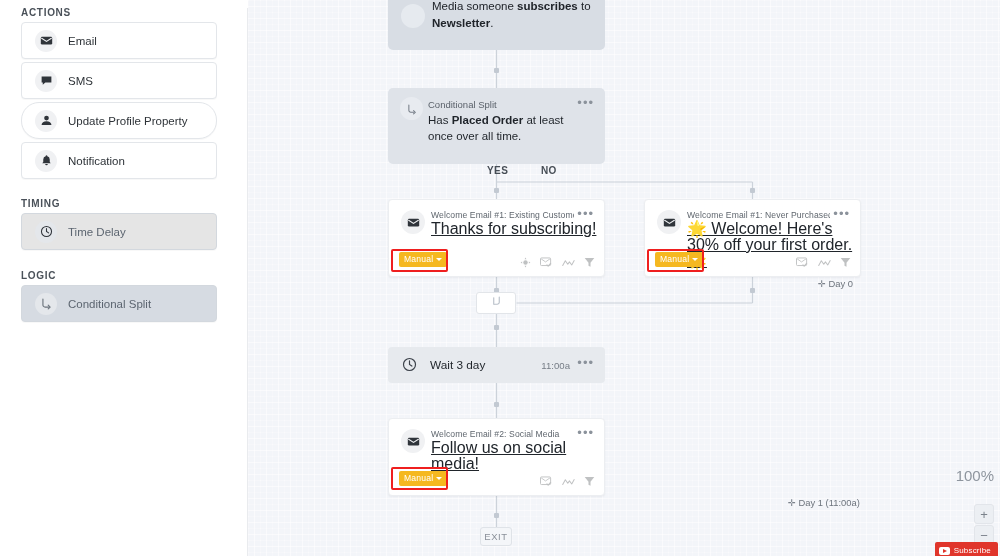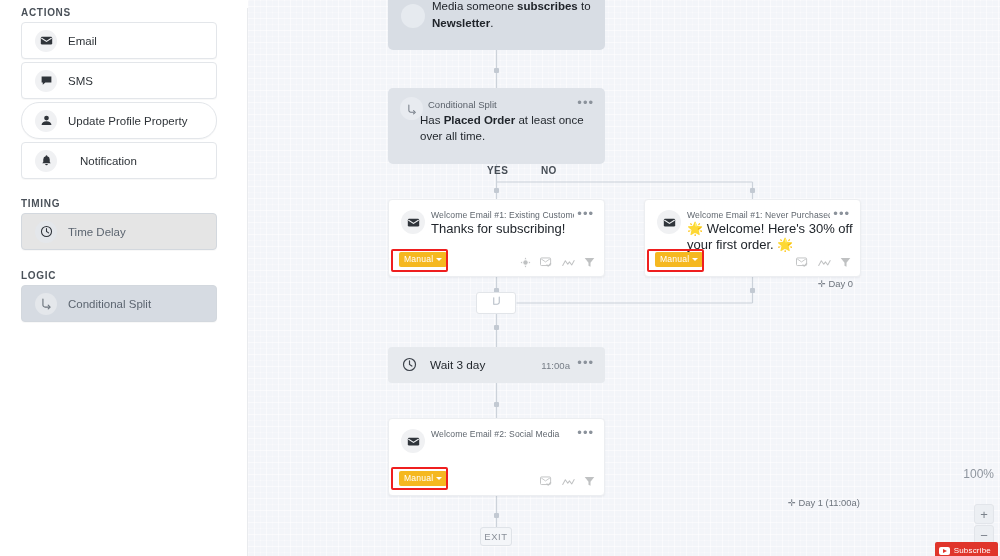--- a/index.html
+++ b/index.html
@@ -48,21 +48,21 @@
     flex: none;
   }
   .dragstate .pi-icon { background: #e4e7eb; }
   .pi-icon svg { display: block; }
   .pi-label { font-size: 11.5px; color: #2e3338; }
   .dragstate .pi-label { color: #5c6570; }
 
   #item-email   { top: 14px; }
   #item-sms     { top: 54px; text-align: center; }
   #item-update  { top: 94px; border-radius: 18px; }
-  #item-notif   { top: 134px; gap: 12px; }
+  #item-notif   { top: 134px; }
   #item-delay   { top: 205px; }
   #item-split   { top: 277px; }
 
   
   #canvas {
     position: absolute; left: 248px; top: 0;
     width: 752px; height: 556px;
     background-color: #f3f5f9;
     background-image:
       linear-gradient(rgba(255,255,255,.55) 1px, transparent 1px),
@@ -105,21 +105,21 @@
     position: absolute; left: 12px; top: 9px;
     width: 23px; height: 23px; border-radius: 50%;
     background: #e8ebf0;
     display: flex; align-items: center; justify-content: center;
   }
   #node-split .cs-title {
     position: absolute; left: 40px; top: 11px;
     font-size: 9.5px; color: #5b626b;
   }
   #node-split .cs-body {
-    position: absolute; left: 32px; top: 24px; right: 14px;
+    position: absolute; left: 40px; top: 24px; right: 14px;
     font-size: 11.5px; line-height: 16px; color: #1f242a;
   }
   #node-split .cs-body b { font-weight: bold; }
   .dots {
     font-size: 13px; letter-spacing: 1px; color: #8b929b;
     line-height: 8px;
   }
   #node-split .cs-dots { position: absolute; right: 11px; top: 11px; }
 
   .branch-label {
@@ -147,21 +147,21 @@
     background: #f0f1f3;
     display: flex; align-items: center; justify-content: center;
   }
   .card-title {
     position: absolute; left: 42px; top: 10px; right: 30px;
     font-size: 8.6px; color: #5f666e; letter-spacing: .1px;
     white-space: nowrap; overflow: hidden;
   }
   .card-subject {
     position: absolute; left: 42px; top: 21px; right: 1px;
-    font-size: 13px; line-height: 16px; color: #20252b;
+    font-size: 16px; line-height: 16px; color: #20252b; text-decoration: underline;
   }
   .card-dots { position: absolute; right: 10px; top: 10px; }
 
   .badge {
     position: absolute; left: 10px; bottom: 9px;
     height: 15px; padding: 0 14px 0 5px;
     background: #f5b820; border-radius: 2px;
     color: #ffffff; font-size: 8.6px; line-height: 15px;
     letter-spacing: .2px;
   }
@@ -223,21 +223,21 @@
   #node-exit {
     left: 232px; top: 527px; width: 32px; height: 19px;
     background: #f4f6f9; border: 1px solid #dfe3e8; border-radius: 3px;
     display: flex; align-items: center; justify-content: center;
     font-size: 9.5px; color: #8a9099; letter-spacing: .6px;
   }
 
   
   #zoom-pct {
     position: absolute; right: 6px; top: 467px;
-    font-size: 12px; color: #8e959e;
+    font-size: 15px; color: #8e959e;
   }
   #zoom-in {
     position: absolute; right: 6px; top: 504px;
     width: 20px; height: 20px;
     background: #eceff3; border: 1px solid #e2e5ea;
     border-radius: 3px;
     display: flex; align-items: center; justify-content: center;
     color: #7b828b; font-size: 13px; line-height: 1;
   }
   #zoom-out {
@@ -495,20 +495,21 @@
     </div>
 
     <div class="card" id="card-social">
       <div class="card-avatar">
         <svg width="13" height="13" viewBox="0 0 16 16">
             <rect x="1" y="3.5" width="14" height="9.5" rx="1.6" fill="#2f343a"></rect>
             <path d="M2 5.2l6 4 6-4" stroke="#f0f1f3" stroke-width="1.3" fill="none" stroke-linecap="round"></path>
           </svg>
       </div>
       <div class="card-title">Welcome Email #2: Social Media</div>
+      <div class="card-subject">Follow us on social media!</div>
       <div class="dots card-dots">•••</div>
       <div class="badge">Manual</div>
       <div class="card-icons">
         <span>
           <svg width="13" height="11" viewBox="0 0 18 14">
               <rect x=".7" y=".7" width="14" height="10.5" rx="1.3" fill="none" stroke="#303539" stroke-width="1.3"></rect>
               <path d="M1.6 2l6.1 4.2L13.8 2" fill="none" stroke="#303539" stroke-width="1.2"></path>
               <path d="M9.6 10.2l1.7 1.8 3.4-3.6" fill="none" stroke="#303539" stroke-width="1.6" stroke-linecap="round" stroke-linejoin="round"></path>
             </svg>
         </span>

